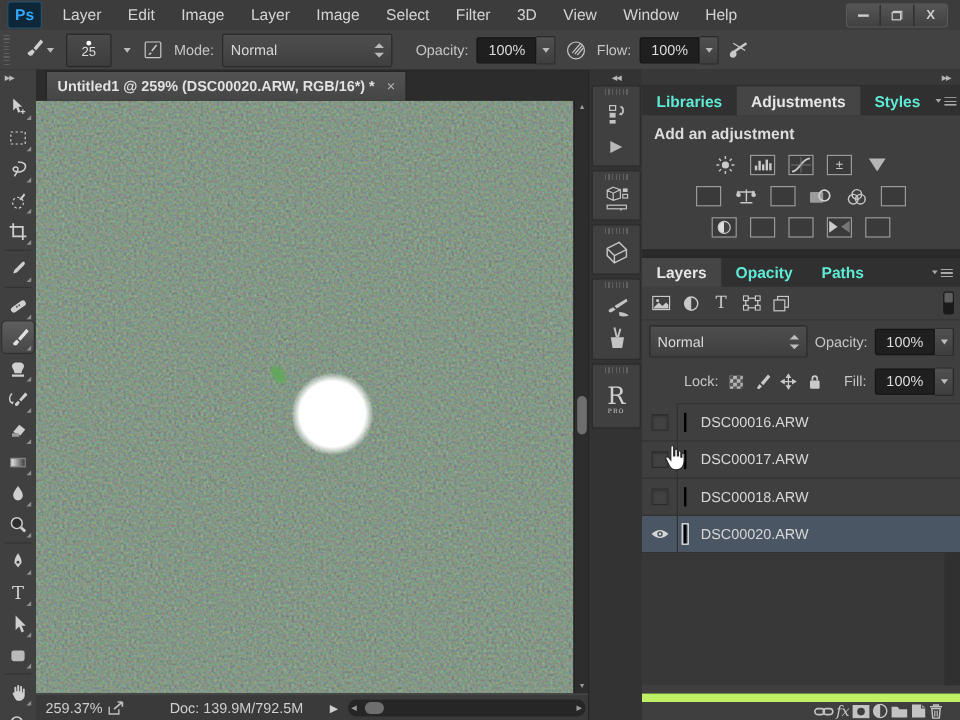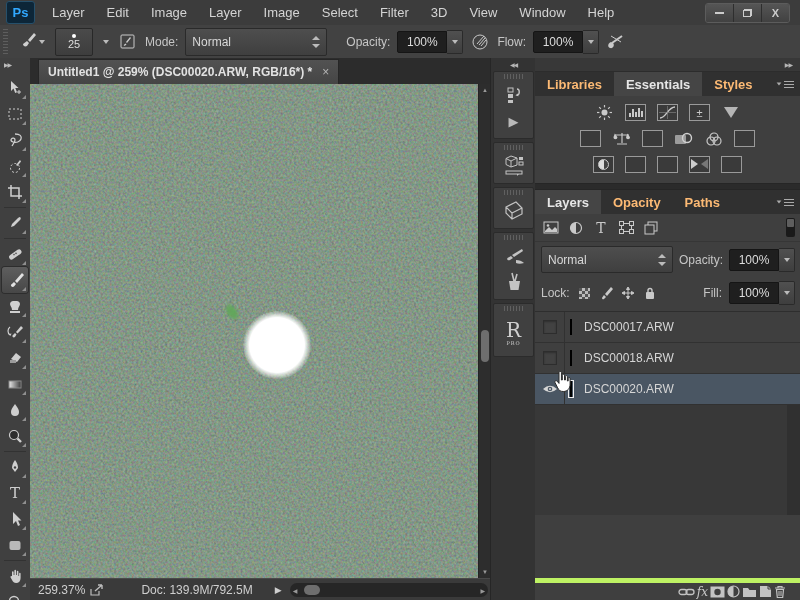--- a/index.html
+++ b/index.html
@@ -92,21 +92,21 @@
          display:flex;flex-direction:column;align-items:center;padding-bottom:4px;}
   .dicon{width:30px;height:26px;display:flex;align-items:center;justify-content:center;color:#c3c3c3;}
   .rpro{font-family:"DejaVu Serif",serif;color:#cfcfcf;text-align:center;line-height:1;}
   .rpro .r-big{font-size:20px;}
   .rpro .r-sub{font-size:5px;letter-spacing:1px;display:block;margin-top:1px;}
   
   .panelcol{position:absolute;left:535px;top:58px;width:265px;height:542px;background:#3f3f3f;}
   .dock-top{height:13px;background:#383838;display:flex;align-items:center;justify-content:flex-end;
             padding-right:8px;font-size:6px;letter-spacing:-1px;color:#b5b5b5;border-bottom:1px solid #2c2c2c;}
   .ptabs{height:24px;background:#303030;display:flex;align-items:stretch;}
-  .ptab{padding:0 12px;display:flex;align-items:center;color:#fdba74;font-size:13px;font-weight:bold;}
+  .ptab{padding:0 12px;display:flex;align-items:center;color:#5eead4;font-size:13px;font-weight:bold;}
   .ptab.active{background:#454545;color:#e6e6e6;}
   .pmenu{margin-left:auto;display:flex;align-items:center;padding-right:6px;gap:2px;}
   .pmenu .tri-down{border-top-color:#aaa;transform:scale(.8);}
   .pmenu-lines{width:10px;height:7px;background:repeating-linear-gradient(#aaa 0 1px,transparent 1px 3px);}
   
   .adj-body{padding:8px 10px 6px 10px;}
   .adj-head{font-size:13px;font-weight:bold;color:#dcdcdc;margin-bottom:10px;}
   .adj-row{display:flex;justify-content:center;gap:11px;margin-bottom:9px;align-items:center;}
   .ai{width:19px;height:15px;position:relative;display:flex;align-items:center;justify-content:center;}
   .ai.boxed{border:1px solid #9a9a9a;background:#3a3a3a;}
@@ -126,42 +126,42 @@
   .tri-vib{width:0;height:0;border-left:7px solid transparent;border-right:7px solid transparent;border-top:11px solid #b5b5b5;}
   .panel-divider{height:5px;background:#2b2b2b;border-top:1px solid #262626;border-bottom:1px solid #262626;}
   
   .kind-row{display:flex;align-items:center;padding:4px 5px 4px 6px;gap:5px;}
   .kind-select{width:112px;height:21px;}
   .f-icon{width:20px;height:18px;display:flex;align-items:center;justify-content:center;color:#c9c9c9;}
   .f-toggle{margin-left:auto;width:9px;height:19px;background:#1a1a1a;border-radius:2px;position:relative;}
   .f-toggle::before{content:"";position:absolute;left:1px;top:1px;width:7px;height:8px;background:#5e5e5e;border-radius:1px;}
   .blend-row{display:flex;align-items:center;padding:4px 5px 4px 6px;gap:6px;border-top:1px solid #363636;}
   .blend-select{width:158px;height:21px;}
-  .lock-row{display:flex;align-items:center;padding:4px 5px 6px 6px;gap:7px;border-bottom:1px solid #2e2e2e;}
+  .lock-row{display:flex;align-items:center;padding:4px 5px 6px 6px;gap:7px;border-bottom:1px solid #2e2e2e;margin-left:29px;}
   .lk{width:15px;height:15px;display:flex;align-items:center;justify-content:center;}
   .checker{width:11px;height:11px;background:
      linear-gradient(45deg,#bbb 25%,transparent 25% 75%,#bbb 75%),
      linear-gradient(45deg,#bbb 25%,#555 25% 75%,#bbb 75%);
      background-size:6px 6px;background-position:0 0,3px 3px;}
   .layer-rows{background:#3a3a3a;}
   .lrow{height:30px;display:flex;align-items:center;border-bottom:1px solid #313131;background:#3f3f3f;padding-right:13px;}
   .lrow.selected{background:#4a5663;}
   .vis-cell{width:29px;display:flex;align-items:center;justify-content:center;border-right:1px solid #313131;align-self:stretch;}
   .vis-box{width:12px;height:12px;border:1px solid #2d2d2d;background:#424242;box-shadow:inset 0 1px 2px rgba(0,0,0,.3);}
   .thumb-wrap{margin:0 0 0 4px;padding:1px;}
   .lrow.selected .thumb-wrap{outline:1px solid #eee;}
   .thumb{width:40px;height:24px;border:1px solid #000;background:
      radial-gradient(circle at 25% 28%,rgba(255,255,255,.5) 0 .7px,transparent 1.4px),
      radial-gradient(circle at 66% 20%,rgba(255,255,255,.45) 0 .7px,transparent 1.4px),
      radial-gradient(circle at 84% 40%,rgba(255,255,255,.4) 0 .7px,transparent 1.4px),
      radial-gradient(ellipse 55% 60% at 48% 98%,#f2a23c 0%,#b35c1e 38%,#47281f 62%,rgba(0,0,0,0) 78%),
      linear-gradient(#191724,#262234);}
   .lname{margin-left:11px;color:#d6d6d6;font-size:12px;}
   .layers-empty{height:110px;background:#383838;border-right:13px solid #303030;}
-  .layers-footer{position:absolute;left:0;bottom:0;width:265px;height:22px;background:#3f3f3f;border-top:5px solid #bef264;
+  .layers-footer{position:absolute;left:0;bottom:0;width:265px;height:22px;background:#3f3f3f;border-top:7px solid #bef264;
                  display:flex;align-items:center;justify-content:flex-end;gap:2px;padding-right:14px;box-sizing:border-box;}
   .fi{display:flex;align-items:center;justify-content:center;color:#c3c3c3;}
   .fx-text{font-style:italic;font-size:12px;color:#c9c9c9;font-family:"DejaVu Serif",serif;}
   
   .cursor{position:absolute;left:551px;top:370px;z-index:50;}
 </style>
 </head>
 <body>
 
 <div id="app">
@@ -484,28 +484,29 @@
         <span class="r-sub">PRO</span>
       </div>
     </div>
   </div>
 
   <div class="panelcol">
     <div class="dock-top">▶▶</div>
 
     <div class="ptabs">
       <div class="ptab">Libraries</div>
-      <div class="ptab active">Essentials</div>
+      <div class="ptab active">Adjustments</div>
       <div class="ptab">Styles</div>
       <div class="pmenu">
           <span class="tri-down"></span>
           <span class="pmenu-lines"></span>
         </div>
     </div>
     <div class="adj-body">
+      <div class="adj-head">Add an adjustment</div>
       <div class="adj-row">
         <span class="ai">
           <svg width="17" height="17" viewBox="0 0 17 17">
               <circle cx="8.5" cy="8.5" r="3" fill="#c9c9c9"></circle>
               <g stroke="#c9c9c9" stroke-width="1.2">
                 <path d="M8.5 1 v2.4"></path>
                 <path d="M8.5 13.6 v2.4"></path>
                 <path d="M1 8.5 h2.4"></path>
                 <path d="M13.6 8.5 h2.4"></path>
                 <path d="M3.2 3.2 l1.7 1.7"></path>
@@ -661,20 +662,27 @@
           </div>
       </div>
     </div>
 
     <div class="layer-rows">
       <div class="lrow">
         <span class="vis-cell">
             <span class="vis-box"></span>
           </span>
         <span class="thumb-wrap"><span class="thumb"></span></span>
+        <span class="lname">DSC00016.ARW</span>
+      </div>
+      <div class="lrow">
+        <span class="vis-cell">
+            <span class="vis-box"></span>
+          </span>
+        <span class="thumb-wrap"><span class="thumb"></span></span>
         <span class="lname">DSC00017.ARW</span>
       </div>
       <div class="lrow">
         <span class="vis-cell">
             <span class="vis-box"></span>
           </span>
         <span class="thumb-wrap"><span class="thumb"></span></span>
         <span class="lname">DSC00018.ARW</span>
       </div>
       <div class="lrow selected">

